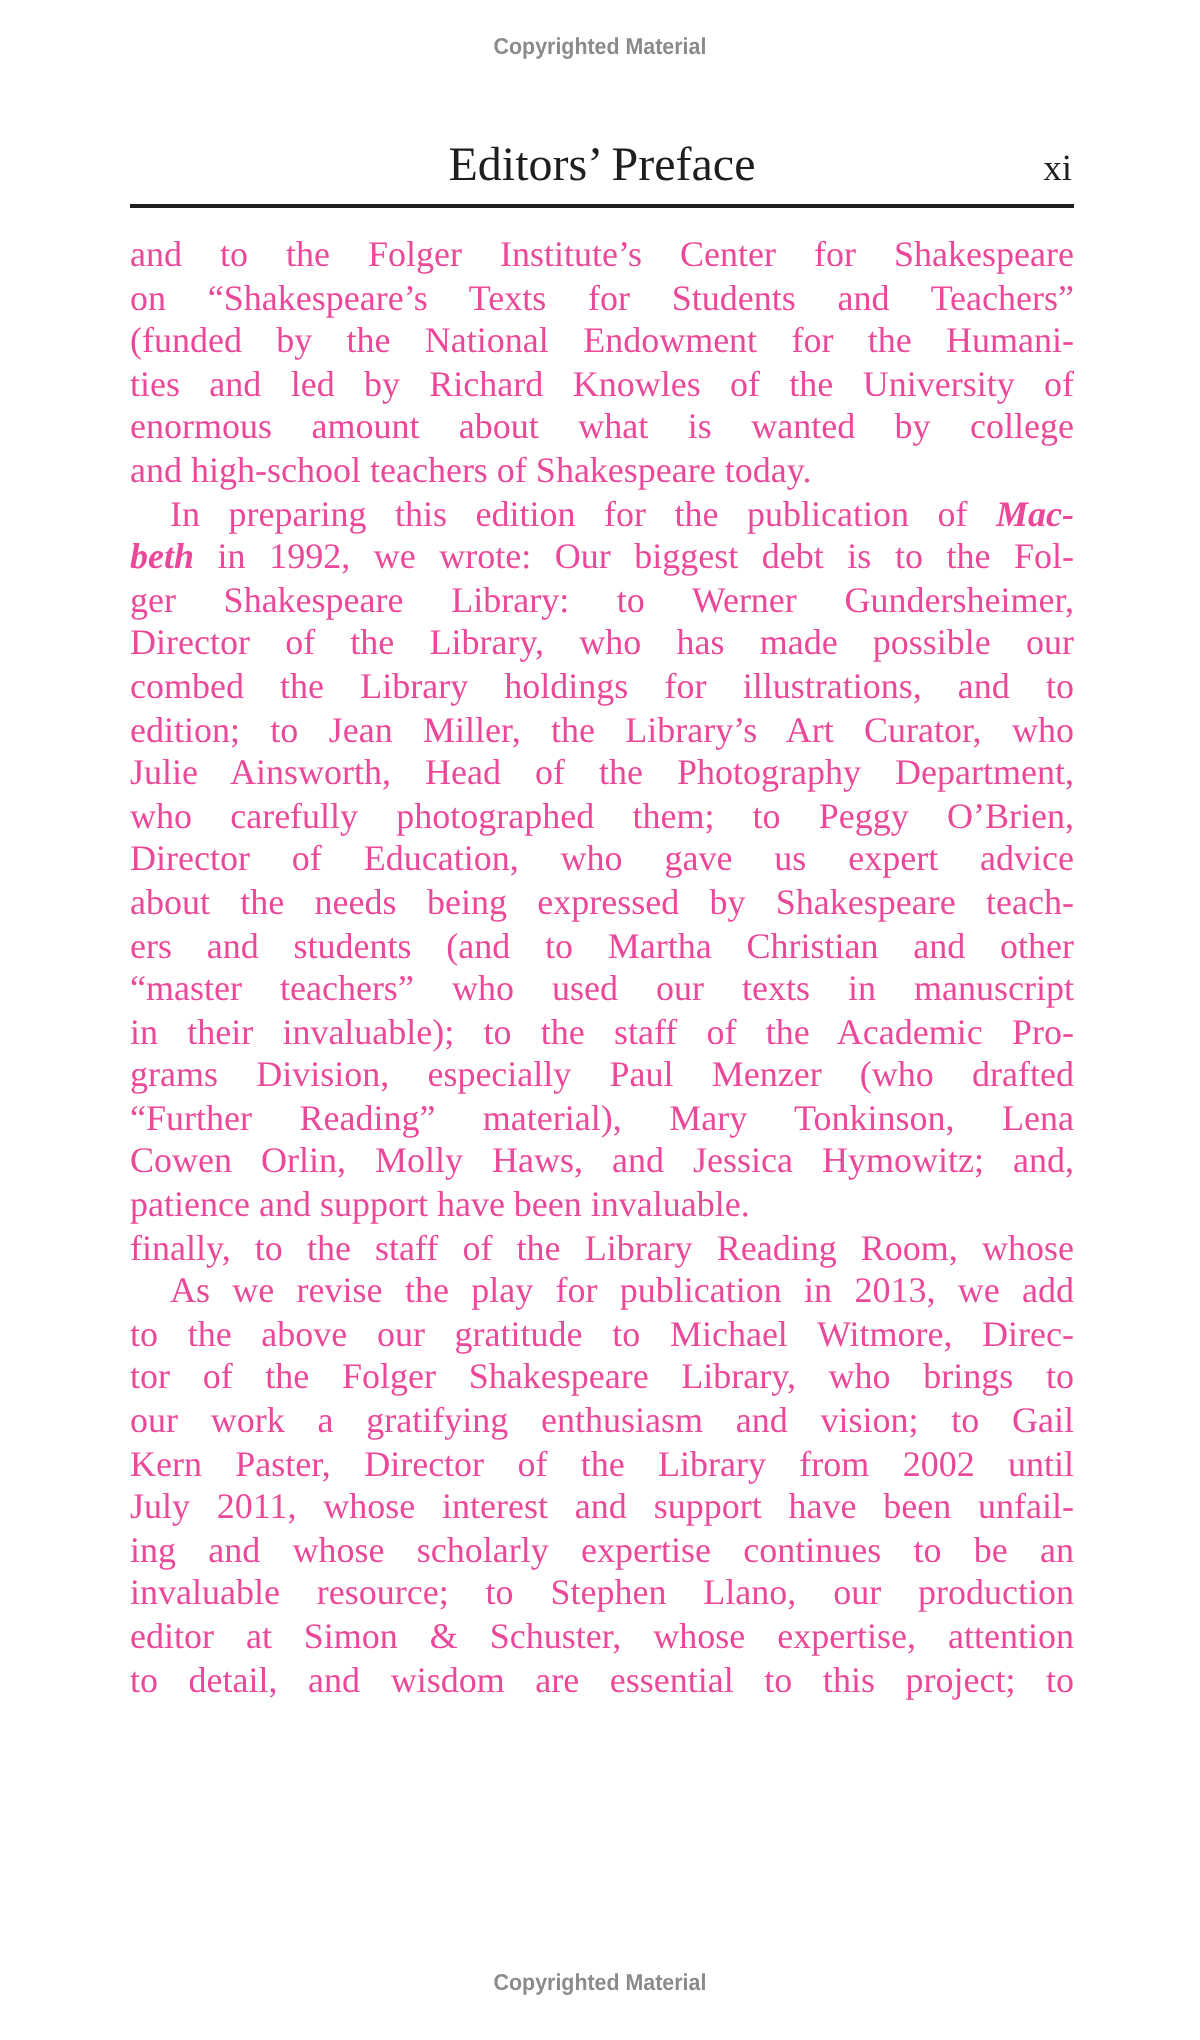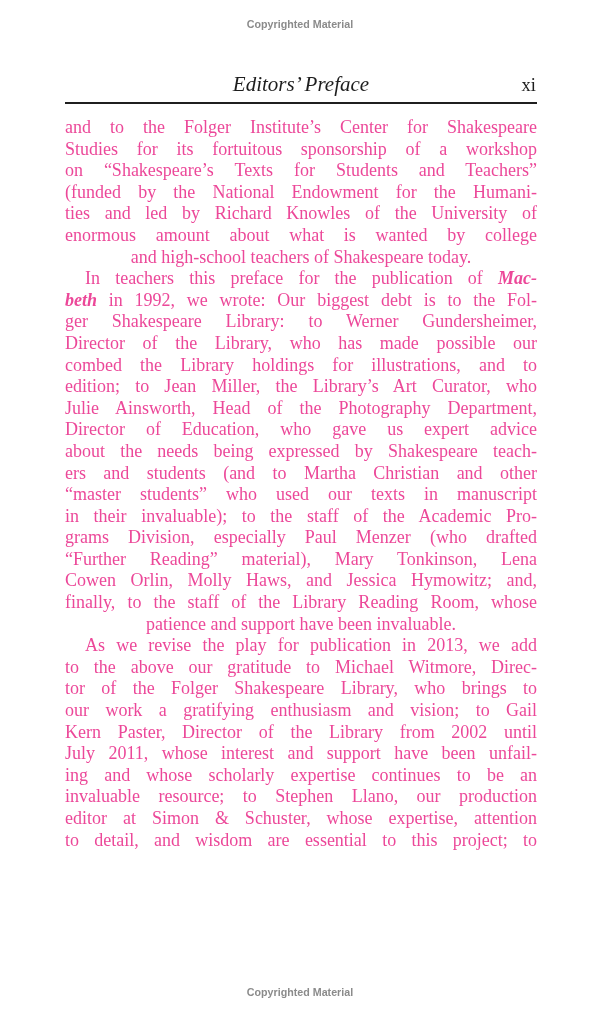--- a/index.html
+++ b/index.html
@@ -29,22 +29,21 @@
   .watermark.bottom { top: 986px; }
 
   .page-head {
     position: absolute; left: 65px; top: 64px;
     width: 472px; height: 38px;
     border-bottom: 2px solid #1f1f1f;
   }
   .head-title {
     position: absolute; left: 0; right: 0; bottom: 5px;
     text-align: center;
-    font-style: italic;
-    font-size: 21px;
+    font-size: 24px;
     color: #1e1e1e;
     white-space: nowrap;
   }
   .head-page {
     position: absolute; right: 1px; bottom: 6px;
     font-size: 18.5px;
     color: #1e1e1e;
     font-family: Liberation Serif, serif;
   }
 
@@ -63,21 +62,21 @@
     white-space: normal;
   }
   
   .line::after {
     content: "";
     display: inline-block;
     width: 100%;
     height: 0;
   }
   .line.no-just {
-    text-align: center;
+    text-align: left;
     text-align-last: auto;
   }
   .line.no-just::after { content: none; }
   .line.indent { text-indent: 20px; }
   .line i { font-style: italic; font-weight: bold; }
 </style>
 </head>
 <body>
 
 <div class="page">
@@ -85,45 +84,45 @@
   <div class="watermark top">Copyrighted Material</div>
 
   <div class="page-head">
     <div class="head-title">Editors’ Preface</div>
     <div class="head-page">xi</div>
   </div>
 
   <div class="body-text">
       <div>
         <div class="line"><span>and to the Folger Institute’s Center for Shakespeare</span></div>
-        <div class="line"><span>Studies for its fortuitous sponsorship of a workshop</span></div>
         <div class="line"><span>on “Shakespeare’s Texts for Students and Teachers”</span></div>
         <div class="line"><span>(funded by the National Endowment for the Humani-</span></div>
         <div class="line"><span>ties and led by Richard Knowles of the University of</span></div>
         <div class="line"><span>enormous amount about what is wanted by college</span></div>
         <div class="line no-just"><span>and high-school teachers of Shakespeare today.</span></div>
       </div>
       <div>
-        <div class="line indent"><span>In teachers this preface for the publication of </span><i>Mac-</i></div>
+        <div class="line indent"><span>In preparing this edition for the publication of </span><i>Mac-</i></div>
         <div class="line"><i>beth</i><span> in 1992, we wrote: Our biggest debt is to the Fol-</span></div>
         <div class="line"><span>ger Shakespeare Library: to Werner Gundersheimer,</span></div>
         <div class="line"><span>Director of the Library, who has made possible our</span></div>
         <div class="line"><span>combed the Library holdings for illustrations, and to</span></div>
         <div class="line"><span>edition; to Jean Miller, the Library’s Art Curator, who</span></div>
         <div class="line"><span>Julie Ainsworth, Head of the Photography Department,</span></div>
+        <div class="line"><span>who carefully photographed them; to Peggy O’Brien,</span></div>
         <div class="line"><span>Director of Education, who gave us expert advice</span></div>
         <div class="line"><span>about the needs being expressed by Shakespeare teach-</span></div>
         <div class="line"><span>ers and students (and to Martha Christian and other</span></div>
-        <div class="line"><span>“master students” who used our texts in manuscript</span></div>
+        <div class="line"><span>“master teachers” who used our texts in manuscript</span></div>
         <div class="line"><span>in their invaluable); to the staff of the Academic Pro-</span></div>
         <div class="line"><span>grams Division, especially Paul Menzer (who drafted</span></div>
         <div class="line"><span>“Further Reading” material), Mary Tonkinson, Lena</span></div>
         <div class="line"><span>Cowen Orlin, Molly Haws, and Jessica Hymowitz; and,</span></div>
+        <div class="line no-just"><span>patience and support have been invaluable.</span></div>
         <div class="line"><span>finally, to the staff of the Library Reading Room, whose</span></div>
-        <div class="line no-just"><span>patience and support have been invaluable.</span></div>
       </div>
       <div>
         <div class="line indent"><span>As we revise the play for publication in 2013, we add</span></div>
         <div class="line"><span>to the above our gratitude to Michael Witmore, Direc-</span></div>
         <div class="line"><span>tor of the Folger Shakespeare Library, who brings to</span></div>
         <div class="line"><span>our work a gratifying enthusiasm and vision; to Gail</span></div>
         <div class="line"><span>Kern Paster, Director of the Library from 2002 until</span></div>
         <div class="line"><span>July 2011, whose interest and support have been unfail-</span></div>
         <div class="line"><span>ing and whose scholarly expertise continues to be an</span></div>
         <div class="line"><span>invaluable resource; to Stephen Llano, our production</span></div>

